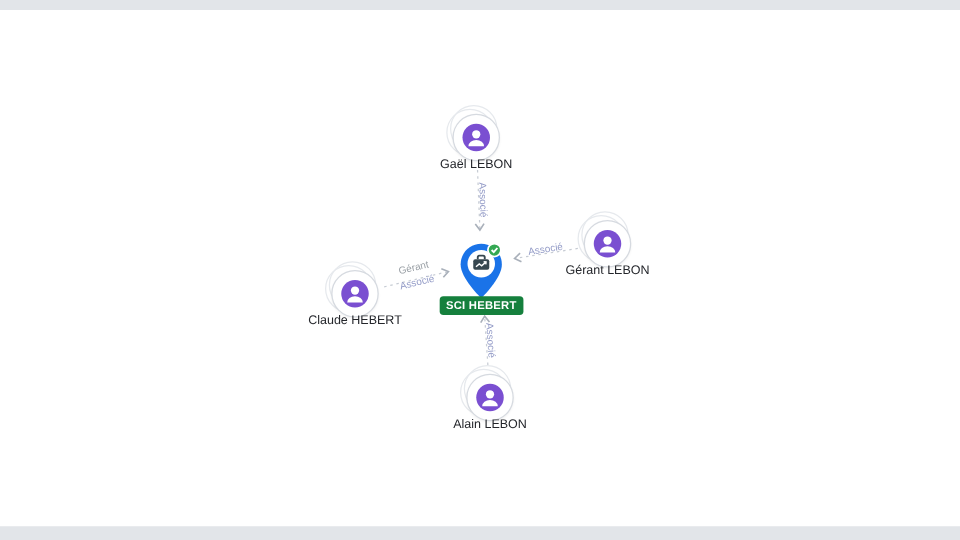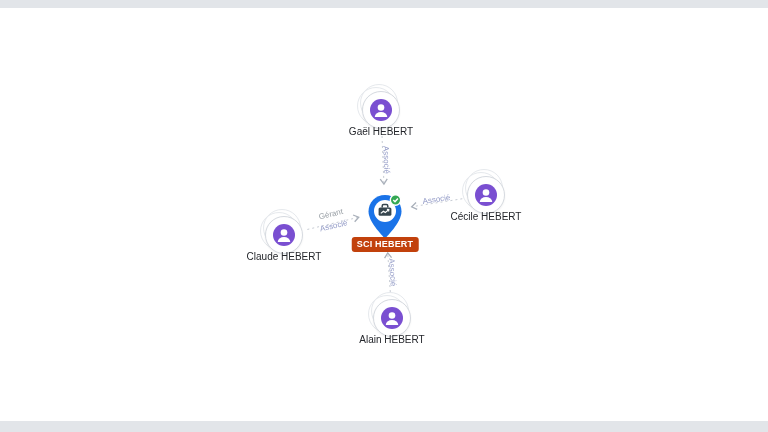--- a/index.html
+++ b/index.html
@@ -58,34 +58,34 @@
         <span class="ring r1"></span>
         <span class="ring r2"></span>
         <span class="disc">
           <span class="pcirc" style="background: rgb(122, 79, 209);">
             <svg viewBox="0 0 24 24" width="22" height="22" xmlns="http://www.w3.org/2000/svg">
               <circle cx="12" cy="9.2" r="3.6" fill="#fff"></circle>
               <path d="M5.2 19.6 a6.8 5.4 0 0 1 13.6 0 z" fill="#fff"></path>
             </svg>
           </span>
         </span>
-        <span class="plabel" style="color: rgb(36, 38, 43);">Gaël HEBERT</span>
+        <span class="plabel" style="color: rgb(36, 38, 43);">Gaël LEBON</span>
       </div>
       <div class="person-node" style="left: 486px; top: 195px;">
         <span class="ring r1"></span>
         <span class="ring r2"></span>
         <span class="disc">
           <span class="pcirc" style="background: rgb(122, 79, 209);">
             <svg viewBox="0 0 24 24" width="22" height="22" xmlns="http://www.w3.org/2000/svg">
               <circle cx="12" cy="9.2" r="3.6" fill="#fff"></circle>
               <path d="M5.2 19.6 a6.8 5.4 0 0 1 13.6 0 z" fill="#fff"></path>
             </svg>
           </span>
         </span>
-        <span class="plabel" style="color: rgb(36, 38, 43);">Cécile HEBERT</span>
+        <span class="plabel" style="color: rgb(36, 38, 43);">Gérant LEBON</span>
       </div>
       <div class="person-node" style="left: 284px; top: 235px;">
         <span class="ring r1"></span>
         <span class="ring r2"></span>
         <span class="disc">
           <span class="pcirc" style="background: rgb(122, 79, 209);">
             <svg viewBox="0 0 24 24" width="22" height="22" xmlns="http://www.w3.org/2000/svg">
               <circle cx="12" cy="9.2" r="3.6" fill="#fff"></circle>
               <path d="M5.2 19.6 a6.8 5.4 0 0 1 13.6 0 z" fill="#fff"></path>
             </svg>
@@ -97,34 +97,34 @@
         <span class="ring r1"></span>
         <span class="ring r2"></span>
         <span class="disc">
           <span class="pcirc" style="background: rgb(122, 79, 209);">
             <svg viewBox="0 0 24 24" width="22" height="22" xmlns="http://www.w3.org/2000/svg">
               <circle cx="12" cy="9.2" r="3.6" fill="#fff"></circle>
               <path d="M5.2 19.6 a6.8 5.4 0 0 1 13.6 0 z" fill="#fff"></path>
             </svg>
           </span>
         </span>
-        <span class="plabel" style="color: rgb(36, 38, 43);">Alain HEBERT</span>
+        <span class="plabel" style="color: rgb(36, 38, 43);">Alain LEBON</span>
       </div>
     </div>
 
   <div class="center-node" id="center-node" style="left: 385px; top: 211px;">
     <svg class="pin" width="40" height="48" viewBox="0 0 40 48" xmlns="http://www.w3.org/2000/svg">
       <path id="pin-body" d="M20 2 C10.6 2 3.5 9.3 3.5 18.6 C3.5 29.8 20 45.5 20 45.5 C20 45.5 36.5 29.8 36.5 18.6 C36.5 9.3 29.4 2 20 2 Z" fill="#1a73e8"></path>
       <circle cx="20" cy="18" r="11" fill="#ffffff"></circle>
       <g>
         <path d="M17.2 14.4 v-1.5 a1.4 1.4 0 0 1 1.4 -1.4 h2.8 a1.4 1.4 0 0 1 1.4 1.4 V14.4" fill="none" stroke="#37474f" stroke-width="1.5"></path>
         <rect x="13.6" y="14.4" width="12.8" height="8.4" rx="1.6" fill="#37474f"></rect>
         <path d="M15.8 20.4 l2.6 -2.2 l1.9 1.4 l3.3 -2.9" fill="none" stroke="#ffffff" stroke-width="1.2"></path>
         <path d="M21.9 16.4 l1.9 0.2 l-0.2 1.9" fill="none" stroke="#ffffff" stroke-width="1.2"></path>
       </g>
       <g>
         <circle id="badge-circle" cx="30.5" cy="7" r="5.2" fill="#34a853" stroke="#ffffff" stroke-width="1.4"></circle>
         <path d="M28.3 7 l1.7 1.7 l2.9 -3.3" stroke="#ffffff" stroke-width="1.5" fill="none"></path>
       </g>
     </svg>
-    <div class="center-label" style="background: #c2410c;">SCI HEBERT</div>
+    <div class="center-label" style="background: #15803d;">SCI HEBERT</div>
   </div>
 </div>
 
 </body></html>

